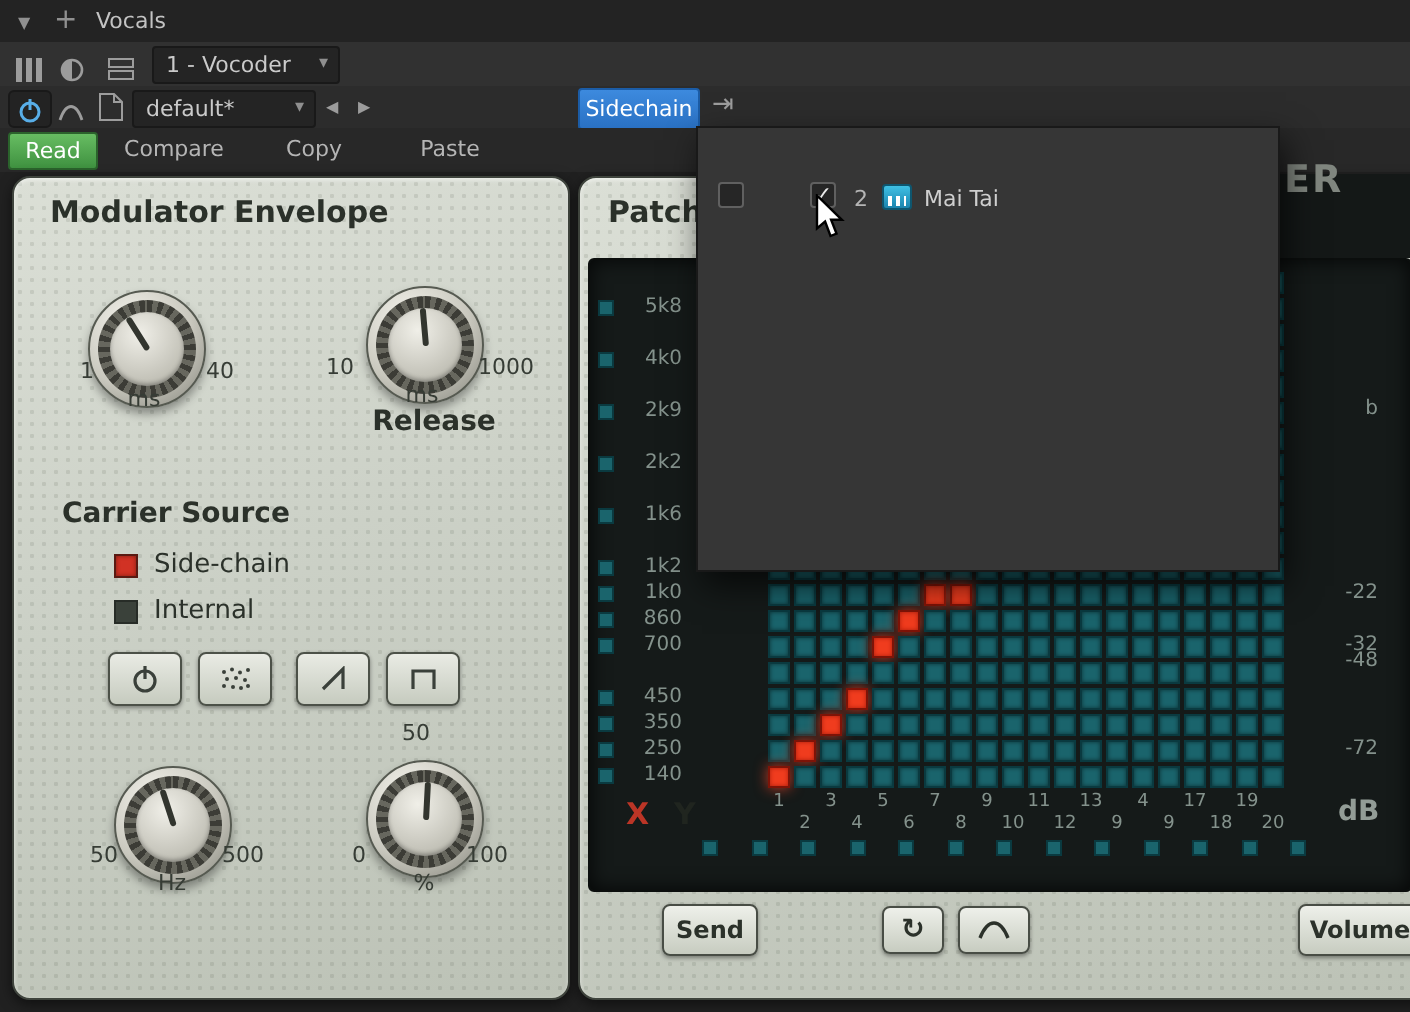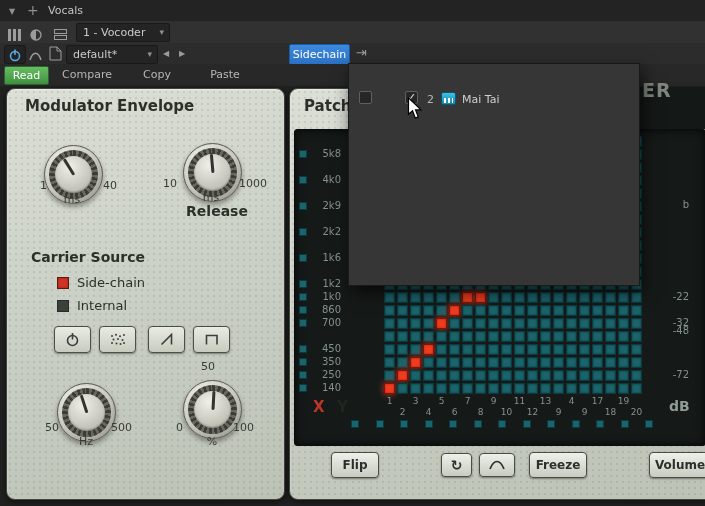--- a/index.html
+++ b/index.html
@@ -716,28 +716,27 @@
         <div class="sq" style="left: 178.5px; top: 290px;"></div>
         <div class="sq" style="left: 203px; top: 290px;"></div>
         <div class="sq" style="left: 227.5px; top: 290px;"></div>
         <div class="sq" style="left: 252px; top: 290px;"></div>
         <div class="sq" style="left: 276.5px; top: 290px;"></div>
         <div class="sq" style="left: 301px; top: 290px;"></div>
         <div class="sq" style="left: 325.5px; top: 290px;"></div>
         <div class="sq" style="left: 350px; top: 290px;"></div>
       </div>
 
-    <button class="pbtn" style="left:41px;top:363px;width:48px;height:26px;">Flip</button>
+    <button class="pbtn" style="left:41px;top:363px;width:48px;height:26px;">Send</button>
     <button class="pbtn" style="left:151px;top:364px;width:31px;height:24px;font-size:14px;"><span>↻</span></button>
     <button class="pbtn" style="left:189px;top:364px;width:36px;height:24px;">
       <svg width="18" height="14">
           <path d="M2,12 C6,2 12,2 16,12" fill="none" stroke="#2b312a" stroke-width="1.7"></path>
         </svg>
     </button>
-    <button class="pbtn" style="left:239px;top:363px;width:58px;height:26px;">Freeze</button>
     <button class="pbtn" style="left:359px;top:363px;width:62px;height:26px;">Volume</button>
   </div>
 
   <div class="popup">
     <div class="popup-row">
       <div class="pcb" style="left:10px;"></div>
       <div class="pcb" style="left:56px;"><span style="position:static;">✓</span></div>
       <div class="pnum">2</div>
       <div class="picon">
           <div class="keys"></div>

